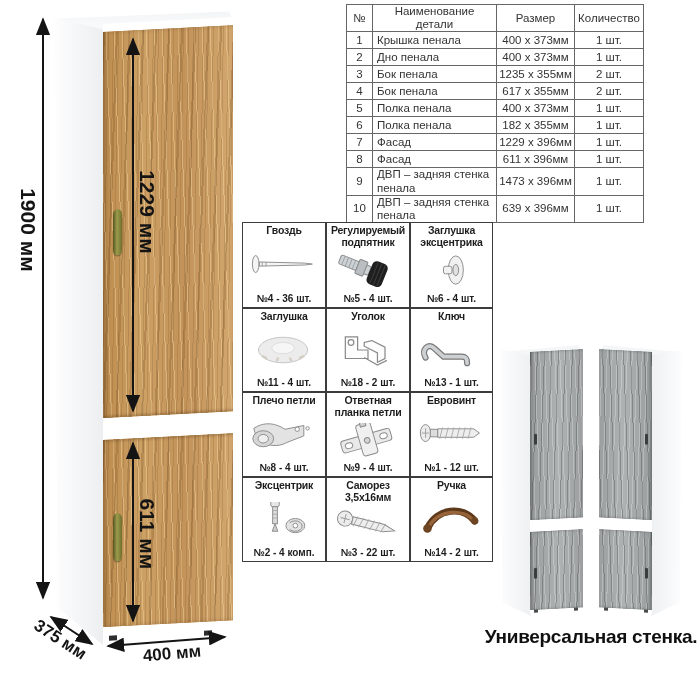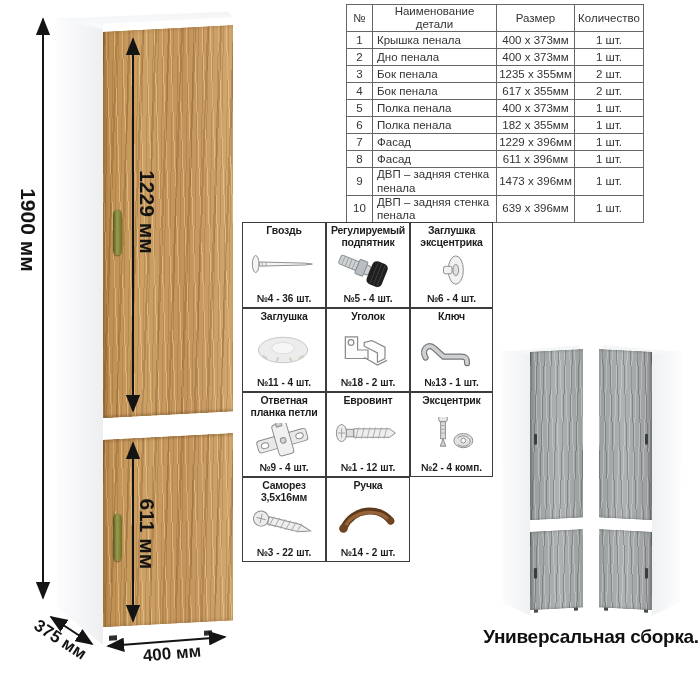--- a/index.html
+++ b/index.html
@@ -296,20 +296,35 @@
           <svg viewBox="0 0 76 36">
             <g fill="none" stroke-linecap="round">
               <path d="M10 26 c-5 -8 3 -16 9 -10 l10 9 h19 c5 0 6 2 6 7" stroke="#777" stroke-width="6.5"></path>
     <path d="M10 26 c-5 -8 3 -16 9 -10 l10 9 h19 c5 0 6 2 6 7" stroke="#cdd1d4" stroke-width="4"></path>
             </g>
           </svg>
         </div>
         <div class="hw-count">№13 - 1 шт.</div>
       </div>
       <div class="hw-cell">
+        <div class="hw-title">Плечо петли</div>
+        <div class="hw-icon">
+          <svg viewBox="0 0 76 36">
+            <g stroke="#8a8a8a">
+              <path d="M6 12 c12 -8 24 -5 33 1 l20 -4 v11 l-18 7 c-10 6 -24 3 -32 -4 z" fill="#e3e3e3"></path>
+    <ellipse cx="16" cy="23" rx="11" ry="8.5" fill="#d6d6d6"></ellipse>
+              <ellipse cx="16" cy="23" rx="5.5" ry="4.5" fill="#efefef"></ellipse>
+    <circle cx="52" cy="13" r="2.3" fill="#fff"></circle>
+              <circle cx="63" cy="12" r="1.8" fill="#fff"></circle>
+            </g>
+          </svg>
+        </div>
+        <div class="hw-count">№8 - 4 шт.</div>
+      </div>
+      <div class="hw-cell">
         <div class="hw-title">Ответная планка петли</div>
         <div class="hw-icon">
           <svg viewBox="0 0 76 36">
             <g transform="rotate(-16 37 18)" stroke="#8a8a8a">
               <rect x="9" y="12" width="54" height="13" rx="3" fill="#e9e9e9"></rect>
     <rect x="29" y="0" width="16" height="34" rx="3" fill="#f0f0f0"></rect>
     <ellipse cx="17" cy="18.5" rx="4" ry="3" fill="#fff"></ellipse>
               <ellipse cx="55" cy="18.5" rx="4" ry="3" fill="#fff"></ellipse>
     <rect x="34" y="-4" width="6" height="7" fill="#cfcfcf"></rect>
               <circle cx="37" cy="18.5" r="3" fill="#d4d4d4"></circle>
@@ -399,16 +414,16 @@
       <div class="mini-side"></div>
       <div class="mini-front">
         <div class="mini-door-up gray-wood"></div>
         <div class="mini-door-low gray-wood"></div>
         <div class="mini-handle mh-up"></div>
         <div class="mini-handle mh-low"></div>
         <div class="mini-foot mf-l"></div>
         <div class="mini-foot mf-r"></div>
       </div>
     </div>
-    <div class="variant-caption">Универсальная сборка.</div>
+    <div class="variant-caption">Универсальная стенка.</div>
   </div>
 
 </div>
 
 </body></html>

